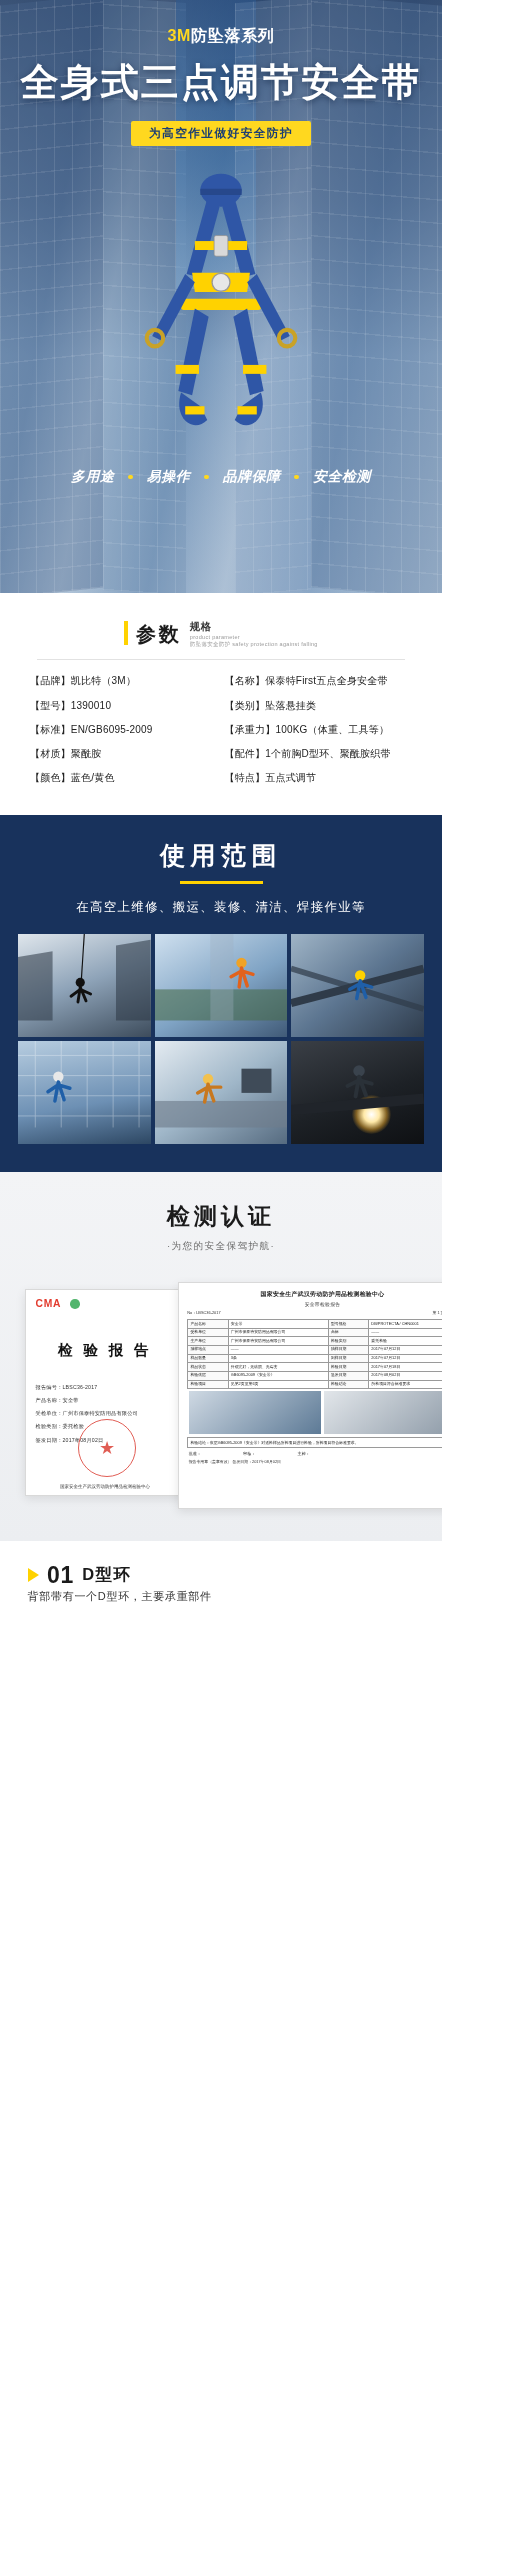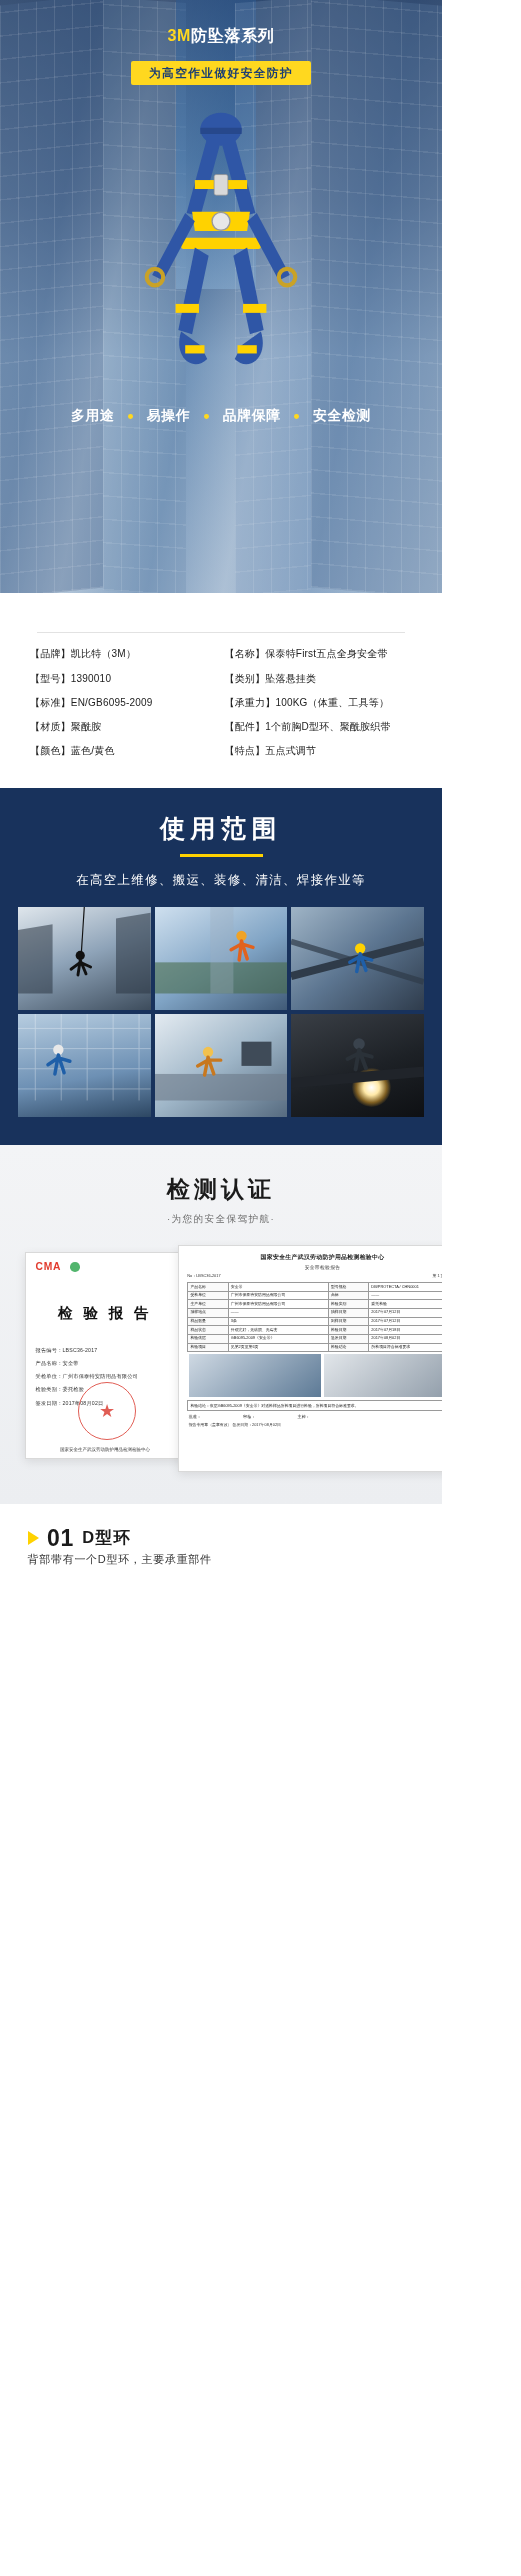--- a/index.html
+++ b/index.html
@@ -65,21 +65,21 @@
   }
 
   
   .harness { position:relative; width:234px; height:289px; margin:18px auto 0; }
   .harness svg { display:block; }
 
   .hero-feats {
     position:relative; z-index:3;
     margin-top:15px;
     display:flex; justify-content:center; align-items:center; gap:0;
-    color:#ffffff; font-size:13.8px; font-weight:bold; letter-spacing:0.7px;
+    color:#ffffff; font-size:13.8px; font-weight:bold; letter-spacing:0.7px;font-style:italic;
   }
   .hero-feats .f { padding:0 13.8px; }
   .hero-feats .dot {
     width:4.8px; height:4.8px; border-radius:50%;
     background:#ffd81f; display:inline-block;
   }
 
   
   .params { padding:27.6px 30px 30px; background:#fff; }
   .sec-head { display:flex; align-items:flex-end; gap:8.3px; justify-content:center; }
@@ -123,21 +123,21 @@
   .spark {
     position:absolute; left:46%; top:52%; width:39px; height:39px;
     background:radial-gradient(circle, #ffffff 0%, #ffe9a8 28%, rgba(255,180,40,.45) 55%, rgba(255,120,0,0) 72%);
     border-radius:50%;
   }
 
   
   .cert { background:linear-gradient(180deg,#f3f4f6 0%, #eceef1 100%); padding:29px 0 32px; }
   .cert-title { text-align:center; font-size:23px; font-weight:bold; letter-spacing:4.1px; color:#1b1b1b; }
   .cert-sub { text-align:center; font-size:9.6px; color:#6d6d6d; letter-spacing:1.4px; margin-top:8.3px; }
-  .cert-wrap { position:relative; height:227px; margin-top:19px; }
+  .cert-wrap { position:relative; height:227px; margin-top:29px; }
 
   .doc {
     position:absolute; background:#ffffff; border:0.7px solid #d9d9d9;
     box-shadow:0 2.8px 9.6px rgba(0,0,0,.10);
   }
   .doc1 { left:25px; top:6.9px; width:160px; height:207px; padding:8.3px 9.6px; }
   .doc2 { left:178px; top:0; width:289px; height:227px; padding:6.9px 8.3px; }
 
   .doc-ttl { text-align:center; font-size:5.9px; font-weight:bold; color:#1a1a1a; letter-spacing:0.3px; }
   .doc-ttl2 { text-align:center; font-size:4.8px; color:#333; margin-top:2.1px; letter-spacing:0.3px; }
@@ -192,20 +192,21 @@
     <div class="bldg b1"></div>
     <div class="bldg b2"></div>
     <div class="sky"></div>
     <div class="bldg b4"></div>
     <div class="bldg b3"></div>
 
     <div class="hero-inner">
       <div class="hero-sub1">
         <span class="hl">3M</span><span>防坠落系列</span>
       </div>
+      <div class="hero-title">全身式三点调节安全带</div>
       <div class="hero-badge">为高空作业做好安全防护</div>
 
       <div class="harness">
         <svg width="234" height="289" viewBox="0 0 340 420">
 
           <ellipse cx="170" cy="38" rx="30" ry="24" fill="#2f56a6"></ellipse>
           <rect x="140" y="36" width="60" height="9" fill="#27488c"></rect>
 
           <path d="M150 50 L120 160 L140 165 L168 62 Z" fill="#2f56a6"></path>
           <path d="M190 50 L220 160 L200 165 L172 62 Z" fill="#2f56a6"></path>
@@ -242,20 +243,29 @@
       <span class="dot"></span>
       <span class="f">易操作</span>
       <span class="dot"></span>
       <span class="f">品牌保障</span>
       <span class="dot"></span>
       <span class="f">安全检测</span>
     </div>
   </section>
 
   <section class="params">
+    <div class="sec-head">
+      <div class="bar"></div>
+      <div class="cn">参数</div>
+      <div class="side">
+        <div class="cn2">规格</div>
+        <div class="en">product parameter</div>
+        <div class="en2">防坠落安全防护  safety protection against falling</div>
+      </div>
+    </div>
     <div class="sec-rule"></div>
 
     <div class="kv-grid">
       <div class="kv"><b>【品牌】</b><span>凯比特（3M）</span></div>
       <div class="kv"><b>【名称】</b><span>保泰特First五点全身安全带</span></div>
       <div class="kv"><b>【型号】</b><span>1390010</span></div>
       <div class="kv"><b>【类别】</b><span>坠落悬挂类</span></div>
       <div class="kv"><b>【标准】</b><span>EN/GB6095-2009</span></div>
       <div class="kv"><b>【承重力】</b><span>100KG（体重、工具等）</span></div>
       <div class="kv"><b>【材质】</b><span>聚酰胺</span></div>

